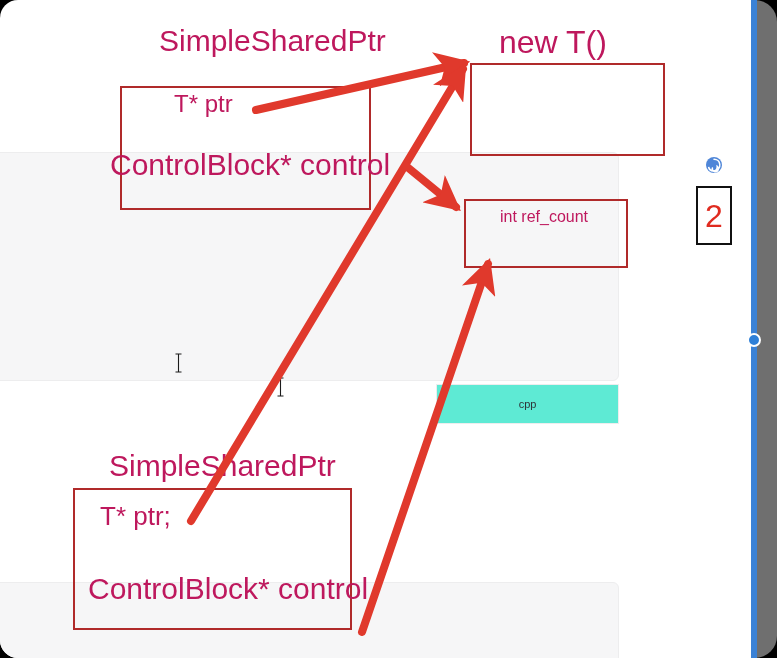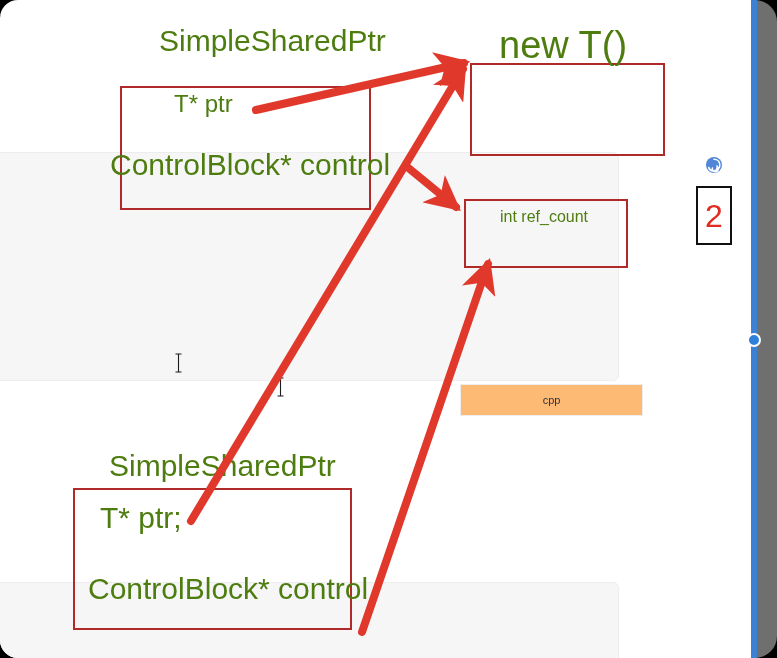--- a/index.html
+++ b/index.html
@@ -54,28 +54,27 @@
   }
   .code-panel-1 { left: -2px; top: 152px;  width: 621px; height: 229px; border-radius: 0 6px 6px 0; }
   .code-panel-2 { left: -2px; top: 582px;  width: 621px; height: 130px; border-radius: 0 6px 6px 0; }
 
   
   .lang-bar {
     position: absolute;
     left: 436px;
     top: 384px;
     width: 183px;
-    height: 32px;
-    background: #fdba74;
+    height: 40px;
+    background: #5eead4;
     border: 1px solid #ededee;
     box-sizing: border-box;
     display: flex;
     align-items: center;
     justify-content: center;
-    margin-left: 24px;
   }
   .lang-bar span {
     font-size: 11px;
     color: #2f3338;
     font-family: "Liberation Sans", sans-serif;
   }
 
   
   .anno-box {
     position: absolute;
@@ -104,32 +103,32 @@
   .count-box span {
     font-size: 32px;
     color: #e02b20;
     font-family: "Liberation Sans", sans-serif;
     line-height: 1;
   }
 
   
   .anno-text {
     position: absolute;
-    color: #4d7c0f;
+    color: #be185d;
     font-family: "Liberation Sans", sans-serif;
     white-space: nowrap;
     line-height: 1;
   }
   .t-title-sptr-top  { left: 159px; top: 26px;  font-size: 30px; }
-  .t-title-new-t     { left: 499px; top: 26px;  font-size: 38px; }
+  .t-title-new-t     { left: 499px; top: 26px;  font-size: 32px; }
   .t-ptr-top         { left: 174px; top: 92px;  font-size: 24px; }
   .t-ctrl-top        { left: 110px; top: 150px; font-size: 30px; }
   .t-refcount        { left: 500px; top: 209px; font-size: 16px; }
   .t-title-sptr-bot  { left: 109px; top: 451px; font-size: 30px; }
-  .t-ptr-bot         { left: 100px; top: 503px; font-size: 30px; }
+  .t-ptr-bot         { left: 100px; top: 503px; font-size: 26px; }
   .t-ctrl-bot        { left: 88px;  top: 574px; font-size: 30px; }
 
   
   .arrow-layer {
     position: absolute;
     left: 0; top: 0;
     width: 777px; height: 658px;
     pointer-events: none;
   }
 

